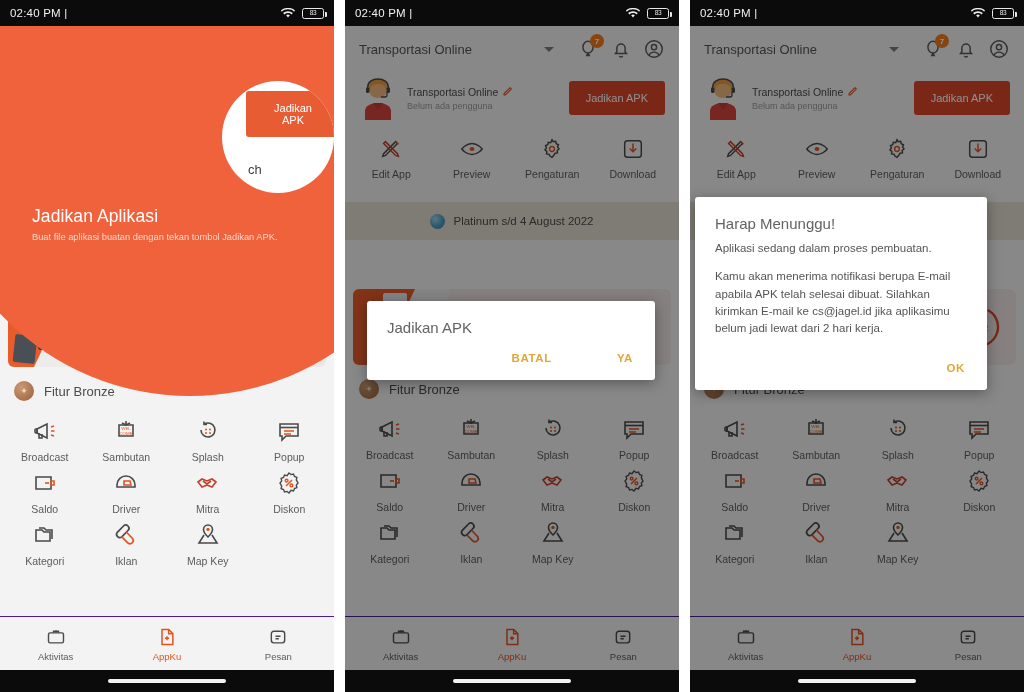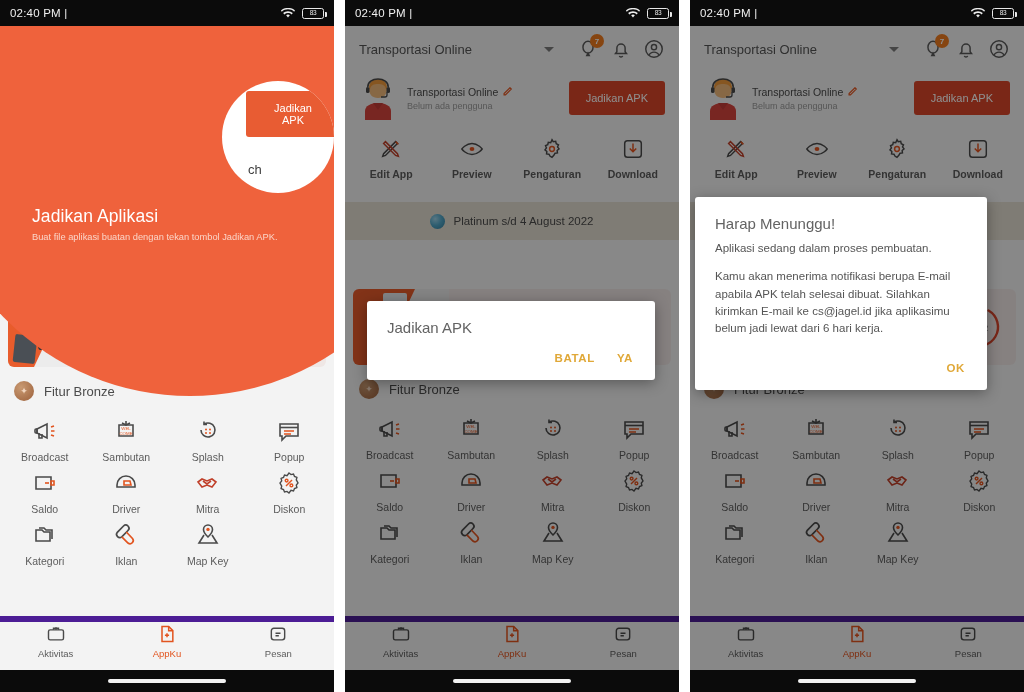--- a/index.html
+++ b/index.html
@@ -63,21 +63,21 @@
 
   .profrow{ display:flex; align-items:center; padding:4px 14px 6px; gap:10px; }
   .avatar{ width:38px; height:44px; flex:0 0 38px; position:relative; }
   .profinfo{ flex:1; }
   .profname{ font-size:10.5px; color:#4a4a4a; display:flex; align-items:center; gap:4px;}
   .pencil{ width:11px; height:11px; display:inline-block; }
   .profsub{ font-size:9px; color:#9a9a9a; margin-top:3px; }
   .apk-btn{ background:#d9472a; color:#fff; font-size:11px; border:none;
       border-radius:3px; padding:11px 17px; cursor:pointer; }
 
-  .quickrow{ display:flex; padding:8px 6px 2px;font-weight:bold; }
+  .quickrow{ display:flex; padding:8px 6px 2px; }
   .quick{ flex:1; text-align:center; }
   .quick .qi{ height:30px; display:flex; align-items:center; justify-content:center; }
   .quick .ql{ font-size:10.5px; color:#5c5c5c; margin-top:4px; }
 
   .platinum{ background:#e3ddd0; height:38px; display:flex; align-items:center;
       justify-content:center; gap:8px; font-size:11.5px; color:#4b4b4b;margin-top:20px; }
   .gem{ width:15px; height:15px; border-radius:50%;
       background:radial-gradient(circle at 35% 33%, #9fd3e8 0%, #54a8c9 45%, #2f7c9c 100%); }
 
   
@@ -103,40 +103,40 @@
 
   
   .grid{ display:grid; grid-template-columns:repeat(4,1fr); row-gap:2px;
       padding:6px 4px 0; }
   .gitem{ text-align:center; }
   .gitem .gi{ height:36px; display:flex; align-items:center; justify-content:center; }
   .gitem .gl{ font-size:10.5px; color:#5c5c5c; margin-top:2px; }
 
   
   .tabbar{ position:absolute; left:0; right:0; bottom:0; height:54px;
-      background:#f3f3f3; display:flex; 
-      border-top:6px solid #4c1d95; }
+      background:#f3f3f3; display:flex; align-items:center;
+      border-top:1px solid #4c1d95; }
   .tab{ flex:1; text-align:center; }
   .tab .ti{ height:24px; display:flex; align-items:center; justify-content:center; }
   .tab .tl{ font-size:9.5px; color:#5c5c5c; margin-top:2px; }
   .tab.active .tl{ color:#e2541f; }
 
   
   .scrim{ position:absolute; inset:0; background:rgba(0,0,0,.44); z-index:30; }
 
   
   .dialog{ position:absolute; background:#fff; border-radius:3px; z-index:40;
       box-shadow:0 3px 14px rgba(0,0,0,.35); }
   .dlg-title{ font-size:15px; color:#636363; padding:18px 20px 8px; }
   .dlg-body{ font-size:11.5px; color:#555; line-height:1.5; padding:0 20px 6px; }
   .dlg-body p{ margin-bottom:11px; }
   .dlg-actions{ display:flex; justify-content:flex-end; gap:22px;
       padding:8px 22px 16px; }
   .dlg-btn{ background:none; border:none; color:#e0a838; font-size:11.5px;
-      font-weight:600; letter-spacing:.6px; cursor:pointer; }
+      font-weight:600; letter-spacing:.6px; cursor:pointer;margin-left:43px; }
 
   #dialog2{ left:22px; top:275px; width:288px; }
   #dialog3{ left:5px; top:171px; width:292px; }
 </style>
 </head>
 <body>
 
 <div class="stage">
 
   <div class="panel" id="panel1">
@@ -969,21 +969,21 @@
             </div>
         </div>
       </div>
 
       <div class="scrim"></div>
 
       <div class="dialog" id="dialog3">
         <div class="dlg-title">Harap Menunggu!</div>
         <div class="dlg-body">
           <p>Aplikasi sedang dalam proses pembuatan.</p>
-          <p>Kamu akan menerima notifikasi berupa E-mail apabila APK telah selesai dibuat. Silahkan kirimkan E-mail ke cs@jagel.id jika aplikasimu belum jadi lewat dari 6 hari kerja.</p>
+          <p>Kamu akan menerima notifikasi berupa E-mail apabila APK telah selesai dibuat. Silahkan kirimkan E-mail ke cs@jagel.id jika aplikasimu belum jadi lewat dari 2 hari kerja.</p>
         </div>
         <div class="dlg-actions">
           <button class="dlg-btn">OK</button>
         </div>
       </div>
     </div>
 
     <div class="navbar-bottom">
       <div class="home-pill"></div>
     </div>

